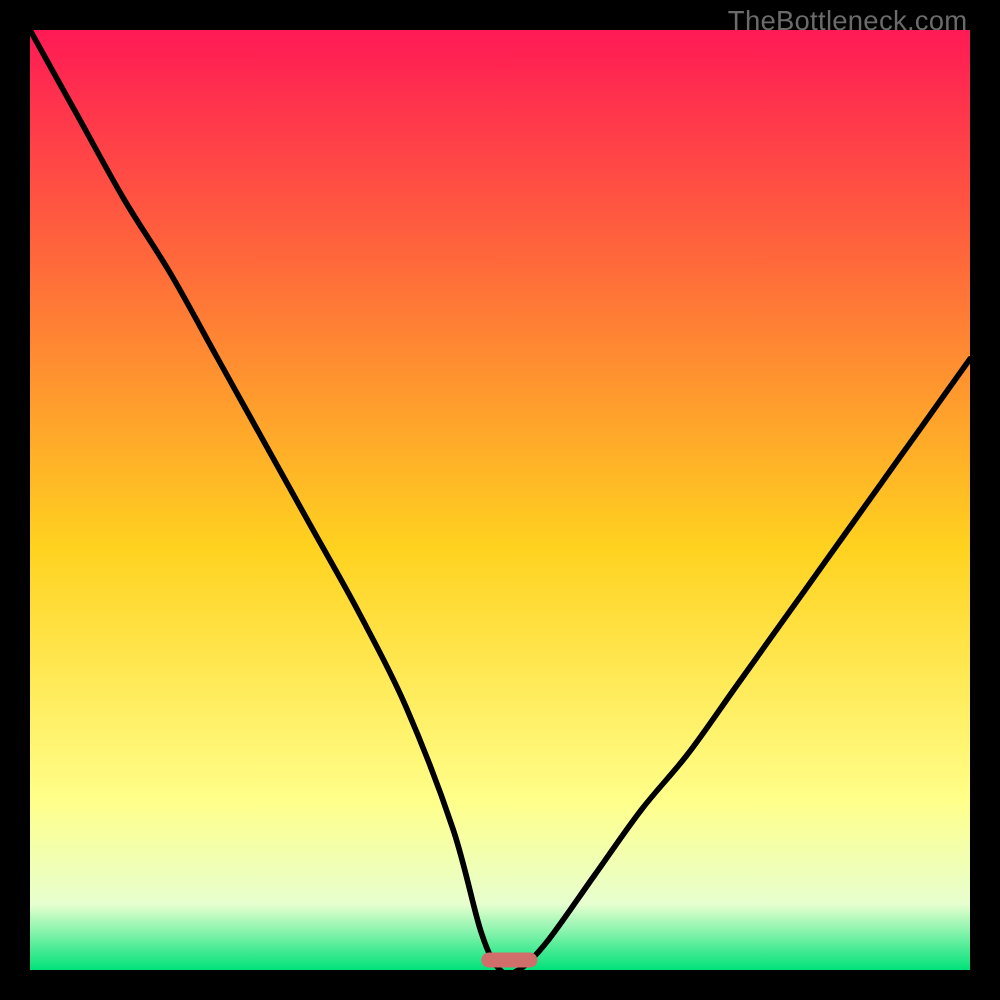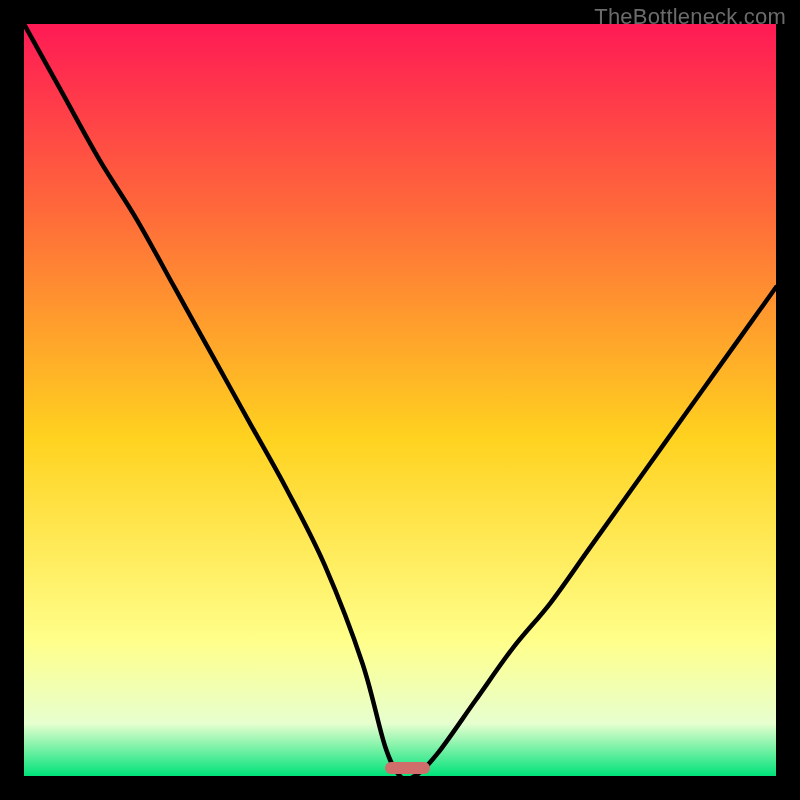--- a/index.html
+++ b/index.html
@@ -29,21 +29,21 @@
     position: absolute;
     inset: 0;
   }
   .curve-svg {
     position: absolute;
     inset: 0;
   }
   .watermark {
     position: absolute;
     top: 4px;
-    right: 14px;
+    right: 26px;
     color: #6b6b6b;
     font-size: 22px;
     letter-spacing: 0.2px;
   }
   .marker {
     position: absolute;
     height: 12px;
     border-radius: 6px;
     background: #cf6e6b;
   }

